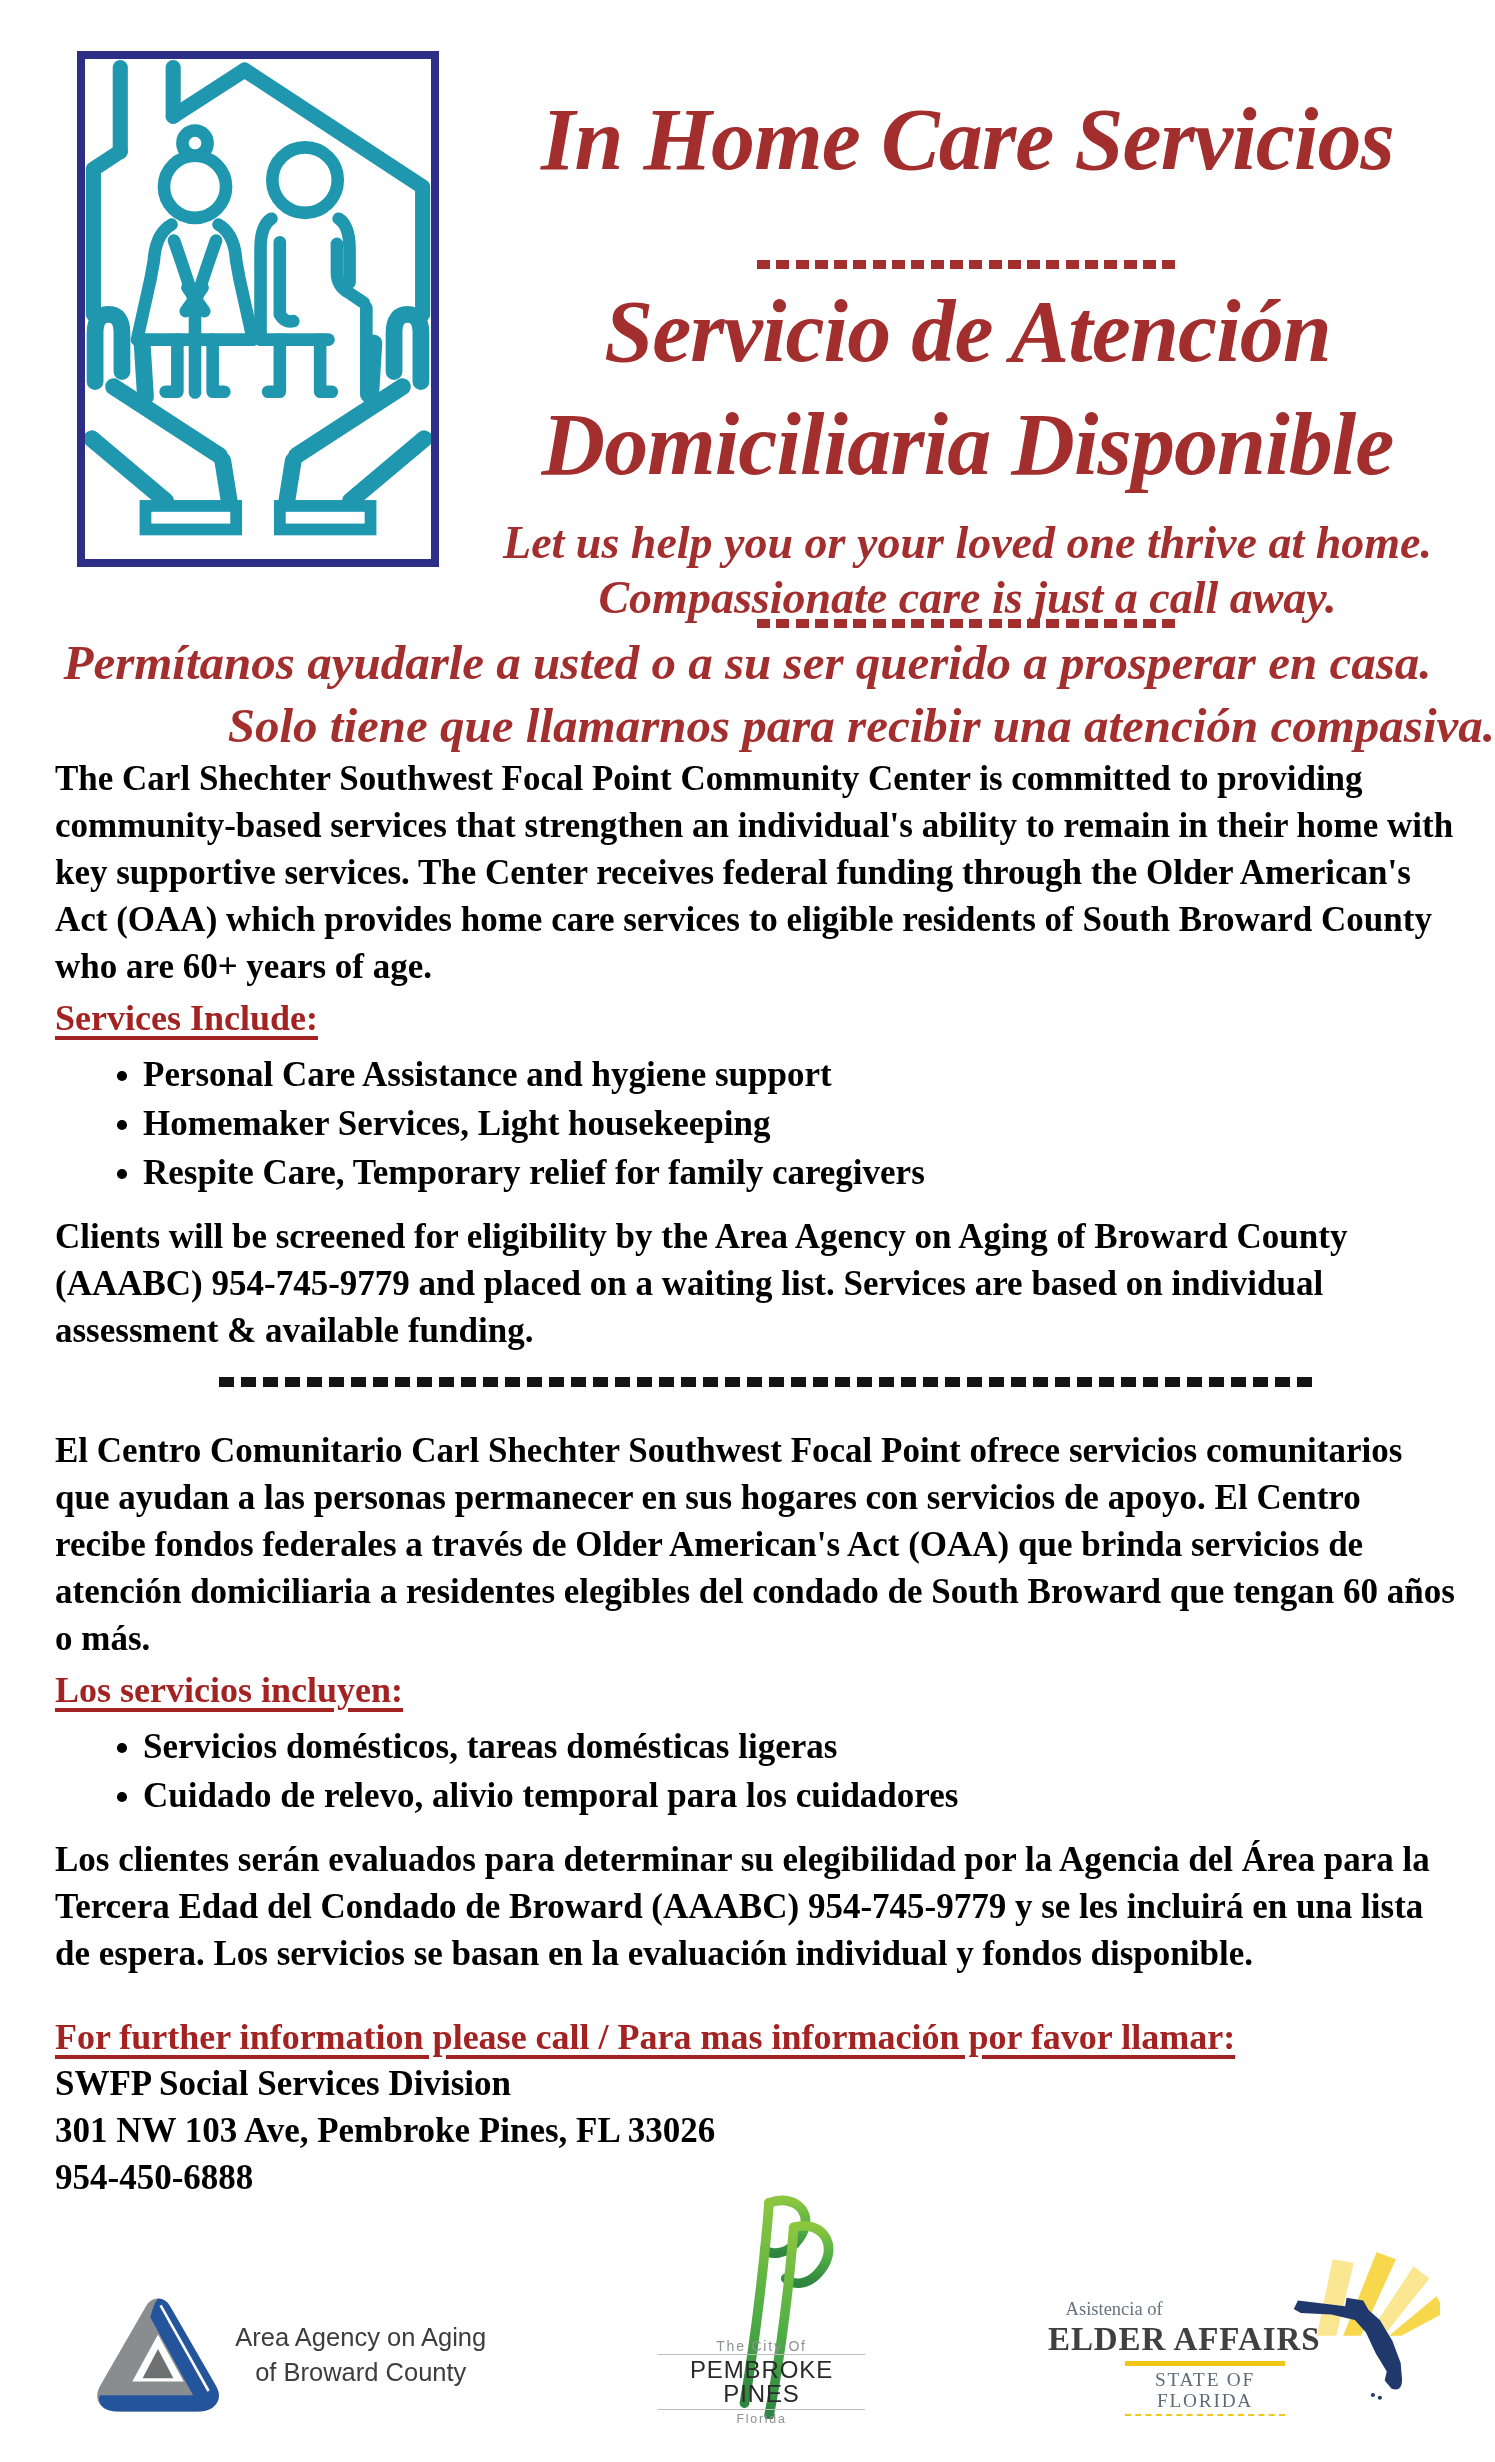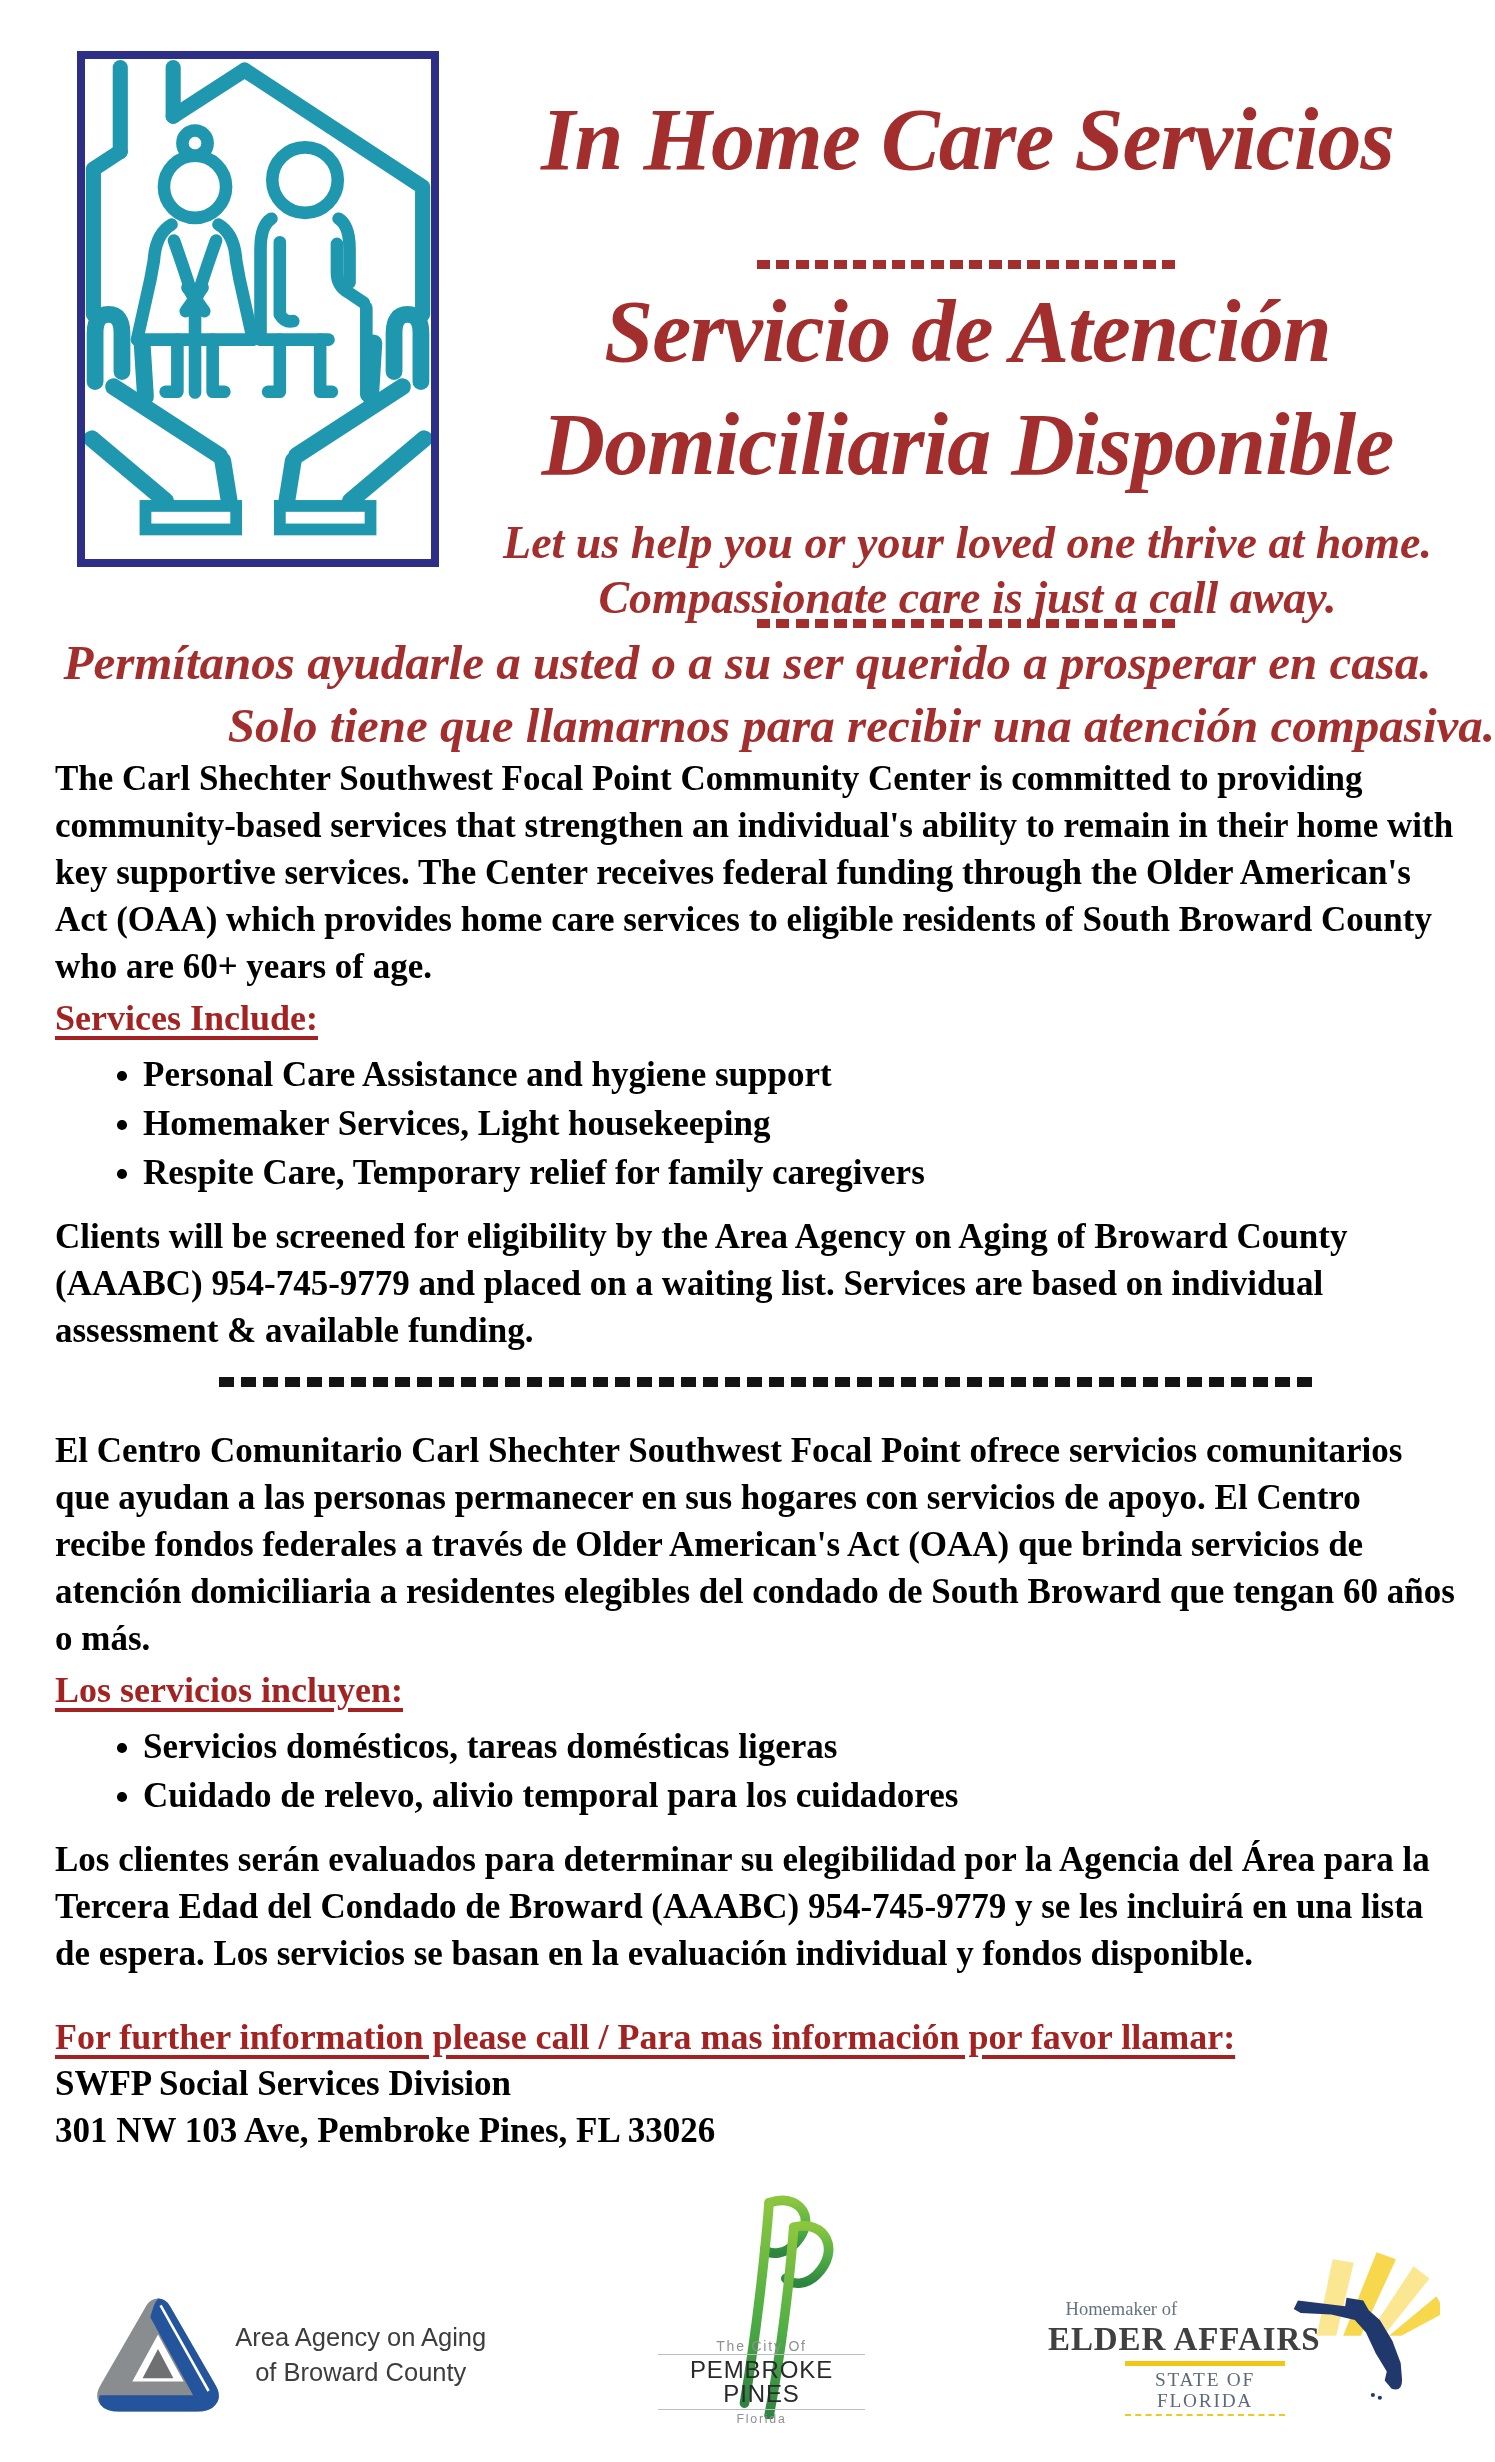--- a/index.html
+++ b/index.html
@@ -160,20 +160,21 @@
     <ul class="svc">
       <li>Servicios domésticos, tareas domésticas ligeras</li>
       <li>Cuidado de relevo, alivio temporal para los cuidadores</li>
     </ul>
 
     <p class="para mt18">Los clientes serán evaluados para determinar su elegibilidad por la Agencia del Área para la Tercera Edad del Condado de Broward (AAABC) 954-745-9779 y se les incluirá en una lista de espera.  Los servicios se basan en la evaluación individual y fondos disponible.</p>
 
     <div class="red-h ff">For further information please call  / Para mas información por favor llamar:</div>
     <div class="contact-line">SWFP Social Services Division</div>
     <div class="contact-line">301 NW 103 Ave, Pembroke Pines, FL 33026</div>
+    <div class="contact-line">954-450-6888</div>
   </div>
 
   <div class="aaa">
     <svg viewBox="0 0 150 140">
       <path d="M75 4 Q84 4 89 13 L142 105 Q150 119 142 128 Q136 136 120 136 L30 136 Q14 136 8 128 Q0 119 8 105 L61 13 Q66 4 75 4 Z" fill="#8A8D8F"></path>
       <path d="M75 4 Q84 4 89 13 L142 105 Q150 119 142 128 Q136 136 120 136 L30 136 Q14 136 8 128 Q5 123 7 117 L116 117 L66 26 Q70 10 75 4 Z" fill="#24549C"></path>
       <path d="M78 12 L134 112" stroke="#FFFFFF" stroke-width="3" fill="none"></path>
       <polygon points="75,46 105,101 45,101" fill="#FFFFFF"></polygon>
       <polygon points="75,63 93,97 57,97" fill="#6E7072"></polygon>
     </svg>
@@ -212,21 +213,21 @@
       <path d="M40 95 L78 0 L100 8 L60 95 Z" fill="#F7D74C"></path>
       <path d="M68 95 L120 16 L138 30 L86 95 Z" fill="#FBE692"></path>
       <path d="M92 95 L146 50 L156 68 L106 95 Z" fill="#F7D74C"></path>
     </svg>
     <svg class="elder-map" viewBox="0 0 170 160">
       <path d="M4 28 L10 16 L78 24 L80 12 L104 16 L112 30 L128 44 L146 74 L158 106 L160 130 Q160 148 145 143 L135 131 L138 118 L122 92 L108 62 L92 44 L58 36 L14 34 Z" fill="#20386B"></path>
       <circle cx="118" cy="152" r="3" fill="#20386B"></circle>
       <circle cx="128" cy="156" r="3" fill="#20386B"></circle>
     </svg>
     <div class="elder-text">
-      <div class="elder-dept">Homemaker of</div>
+      <div class="elder-dept">Asistencia of</div>
       <div class="elder-name">ELDER AFFAIRS</div>
       <div class="elder-rule"></div>
       <div class="elder-state">STATE OF FLORIDA</div>
       <div class="elder-rule2"></div>
     </div>
   </div>
 
 </div>
 
 

